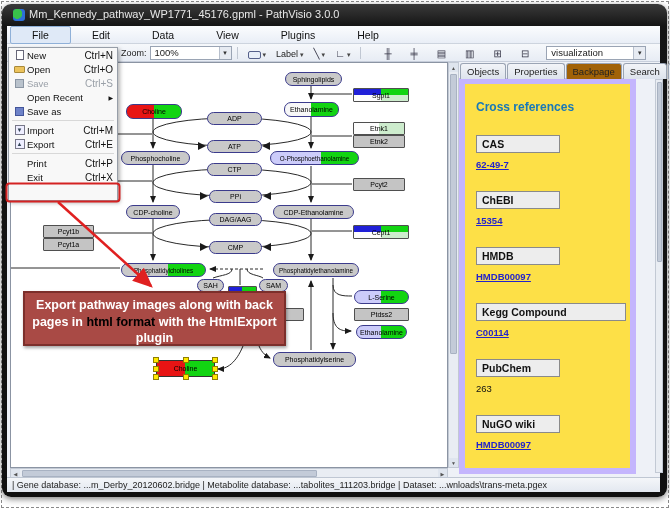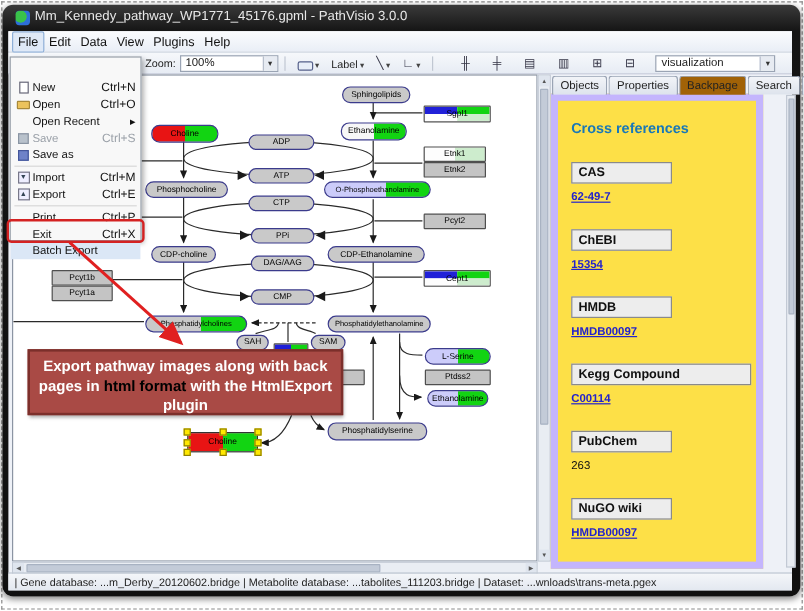--- a/index.html
+++ b/index.html
@@ -6,21 +6,21 @@
   html,body { width:670px; height:509px; background:#fff; font-family:"Liberation Sans",sans-serif; overflow:hidden; }
   body { position:relative; }
   .slide-border { position:absolute; inset:1px; border:1px dashed #8a8a8a; z-index:0; }
   .window { position:absolute; left:2px; top:4px; width:665px; height:493px; background:linear-gradient(#3a3a3a,#151515 22px,#101010); border-radius:9px; box-shadow:0 2px 6px rgba(0,0,0,.5); z-index:1; }
   .titlebar-title { position:absolute; left:29px; top:8px; font-size:11px; color:#e8e8e8; z-index:2; }
   .app-icon { position:absolute; left:13px; top:9px; width:12px; height:12px; border-radius:3px; background:radial-gradient(circle at 35% 40%, #39c24a 0 45%, #2d6fd8 50% 100%); z-index:2; }
   .chrome { position:absolute; left:7px; top:26px; width:653px; height:466px; background:#eef1f7; z-index:2; }
 
   
   .menubar { position:absolute; left:7px; top:26px; width:653px; height:18px; display:flex; align-items:center; padding-left:3px; background:linear-gradient(#fbfcfe,#e9eef6); border-bottom:1px solid #cdd4de; z-index:3; }
-  .menubar .mitem { font-size:10.5px; color:#111; padding:2px 4px; }
+  .menubar .mitem { font-size:10.5px; color:#111; padding:2px 21px; }
   .menubar .mitem.open { background:#dfe9f7; border:1px solid #8fb0d8; border-radius:2px; }
 
   
   .toolbar { position:absolute; left:7px; top:44px; width:653px; height:18px; display:flex; align-items:center; background:linear-gradient(#f6f8fb,#e7ecf4); border-bottom:1px solid #c7cedb; z-index:3; font-size:9px; color:#222; }
   .toolbar .tlabel { margin-left:6px; font-size:9px; }
   .combo { background:#fff; border:1px solid #9aa4b4; height:14px; display:flex; align-items:center; font-size:9.5px; padding-left:4px; }
   .combo .arrow { margin-left:auto; width:12px; height:100%; display:flex; align-items:center; justify-content:center; background:#e7ebf2; border-left:1px solid #b7bfcc; font-size:7px; color:#333; }
   .tsep { width:1px; height:12px; background:#c0c7d2; margin:0 5px; }
   .tbtn { display:flex; align-items:flex-end; height:15px; padding:0 3px; margin:0 1px; border:1px solid transparent; border-radius:2px; font-size:9px; color:#222; }
   .tbtn .caret { font-size:7px; margin-left:2px; color:#444; }
@@ -60,21 +60,21 @@
   .xsec-box { margin-top:21px; width:150px; background:#ededed; border:1px solid #8a8a8a; font-size:10.5px; font-weight:bold; color:#111; padding:2px 5px; }
   .xsec-box.narrow { width:84px; }
   .xlink { display:block; margin-top:6px; font-size:9.5px; font-weight:bold; color:#2323cc; text-decoration:underline; }
   .xplain { display:block; margin-top:6px; font-size:9.5px; color:#111; }
 
   
   .statusbar { position:absolute; left:7px; top:477px; width:653px; height:15px; background:linear-gradient(#f4f6f9,#e3e8f0); border-top:1px solid #bfc7d3; display:flex; align-items:center; z-index:3; }
   .statusbar span { font-size:9px; color:#222; margin-left:5px; white-space:nowrap; }
 
   
-  .filemenu { position:absolute; left:8px; top:47px; width:110px; height:154px; background:#f8f8f8; border:1px solid #979ea8; box-shadow:2px 2px 4px rgba(0,0,0,.3); z-index:30; padding-top:18px; }
+  .filemenu { position:absolute; left:8px; top:47px; width:110px; height:154px; background:#f8f8f8; border:1px solid #979ea8; box-shadow:2px 2px 4px rgba(0,0,0,.3); z-index:30; padding-top:0; }
   .fitem { height:14px; display:flex; align-items:center; font-size:9.5px; color:#111; padding:0 4px 0 3px; }
   .fitem.disabled { color:#9aa0a8; }
   .fitem.hilite { background:#dbe7f6; }
   .fitem .fico { width:15px; display:flex; align-items:center; justify-content:center; }
   .fitem .flabel { flex:1; }
   .fitem .fshort { font-size:10px; color:inherit; }
   .fsep { height:1px; background:#d8d8d8; margin:2px 3px; }
   .ico-new { width:8px; height:10px; background:#fff; border:1px solid #667; }
   .ico-open { width:11px; height:7px; background:#ecc35c; border:1px solid #a8893a; border-radius:1px; }
   .ico-save-dis { width:9px; height:9px; background:#b9c2cc; border:1px solid #8a95a3; }
@@ -378,32 +378,32 @@
     <span class="flabel">New</span>
       <span class="fshort">Ctrl+N</span>
   </div>
   <div class="fitem">
     <span class="fico">
         <span class="ico-open"></span>
       </span>
     <span class="flabel">Open</span>
       <span class="fshort">Ctrl+O</span>
   </div>
+  <div class="fitem disabled">
+    <span class="fico">
+        <span class="ico-save-dis"></span>
+      </span>
+    <span class="flabel">Save</span>
+      <span class="fshort">Ctrl+S</span>
+  </div>
   <div class="fitem">
     <span class="fico"></span>
     <span class="flabel">Open Recent</span>
     <span class="fshort" style="font-size:6px">▶</span>
   </div>
-  <div class="fitem disabled">
-    <span class="fico">
-        <span class="ico-save-dis"></span>
-      </span>
-    <span class="flabel">Save</span>
-      <span class="fshort">Ctrl+S</span>
-  </div>
   <div class="fitem">
     <span class="fico">
         <span class="ico-save"></span>
       </span>
     <span class="flabel">Save as</span>
       <span class="fshort"></span>
   </div>
   <div class="fsep"></div>
   <div class="fitem">
     <span class="fico">
@@ -422,24 +422,20 @@
   <div class="fsep"></div>
   <div class="fitem">
     <span class="fico"></span>
     <span class="flabel">Print</span>
       <span class="fshort">Ctrl+P</span>
   </div>
   <div class="fitem">
     <span class="fico"></span>
     <span class="flabel">Exit</span>
       <span class="fshort">Ctrl+X</span>
-  </div>
-  <div class="fitem hilite">
-    <span class="fico"></span>
-    <span class="flabel">Batch Export</span>
   </div>
 </div>
 
 <svg class="red-overlay" width="670" height="509">
   <defs>
     <marker id="redah" markerWidth="9" markerHeight="9" refX="7" refY="3.5" orient="auto">
       <path d="M0,0 L8,3.5 L0,7 Z" fill="#e02020"></path>
     </marker>
   </defs>
   <rect x="6.5" y="183.5" width="113" height="18" rx="3" fill="none" stroke="#d42222" stroke-width="2"></rect>

